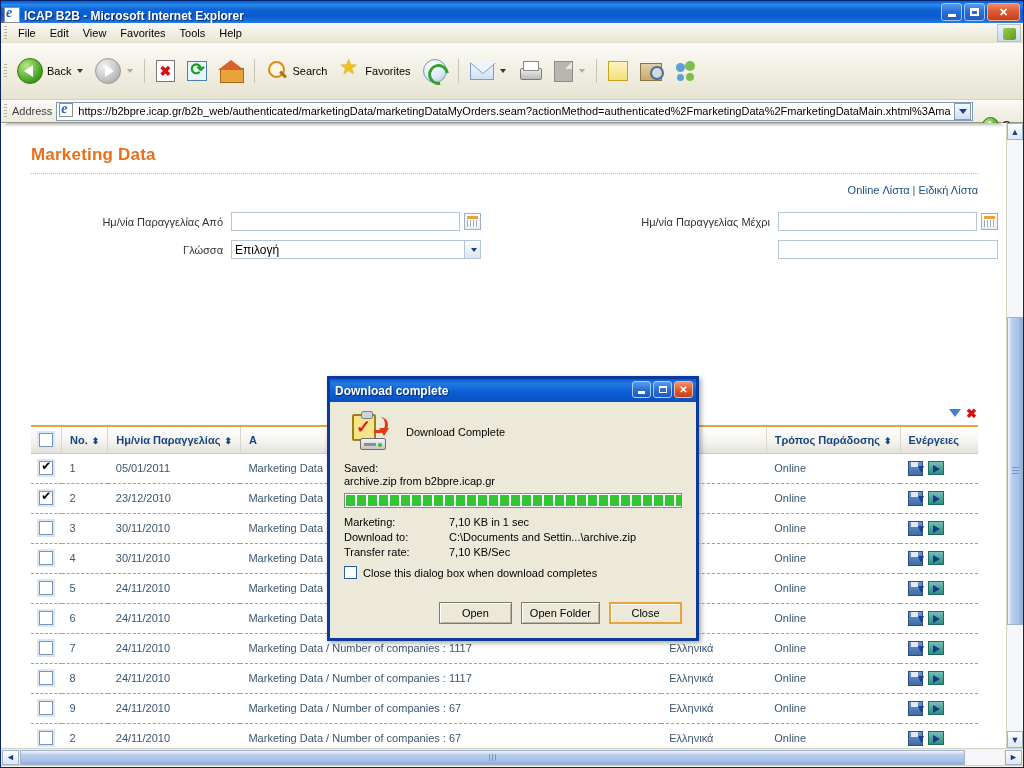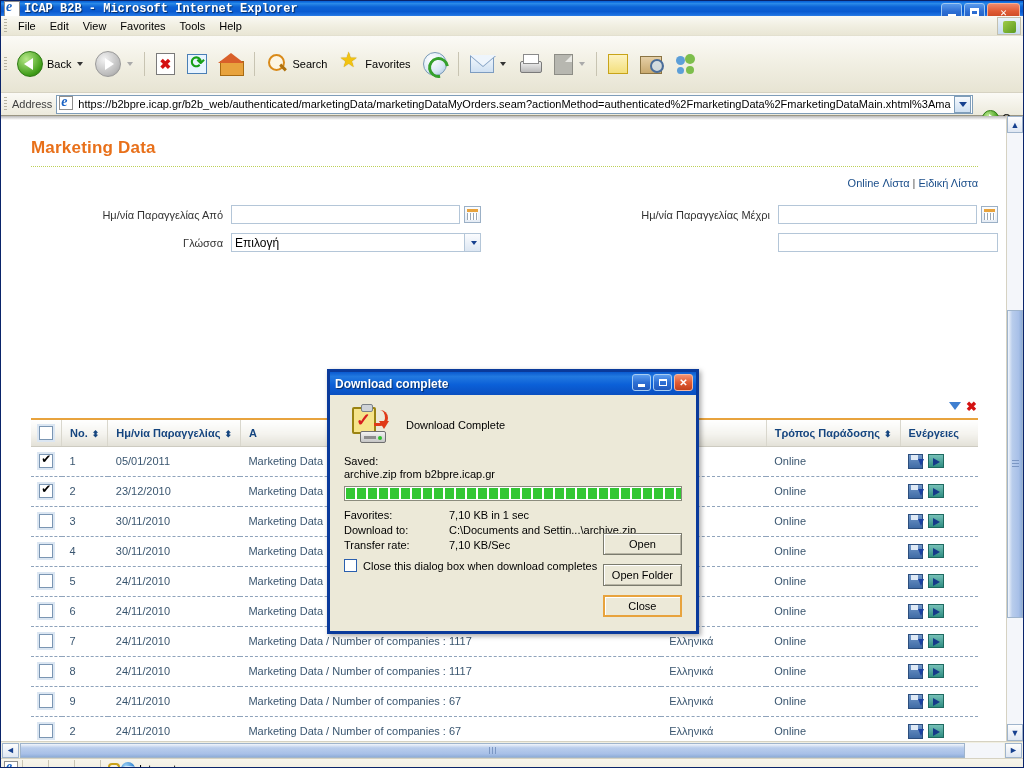--- a/index.html
+++ b/index.html
@@ -16,28 +16,27 @@
   #ie-window {
     position: relative;
     width: 1024px; height: 768px;
     background: #ece9d8;
     border: 1px solid #0a246a;
     overflow: hidden;
   }
 
   
   #titlebar {
-    height: 15px;
+    height: 22px;
     background: linear-gradient(to bottom,
       #0a60d4 0%, #0f6ee0 8%, #2b8ae8 16%, #0c63d6 40%,
       #0a5ad0 70%, #1b6fe0 92%, #2e7de4 100%);
-    display: flex; align-items: center;
+    display: flex; align-items: flex-end;
     padding: 0 2px 0 3px;
     position: relative;
-    font-family: Liberation Mono, monospace;
   }
   #titlebar .tb-icon {
     width: 16px; height: 16px; margin-right: 4px;
     position: relative; flex: none;
   }
   .ie-e-glyph {
     width: 16px; height: 16px;
     background: #fff;
     border: 1px solid #8f8f8f;
     position: relative;
@@ -231,20 +230,21 @@
     position: relative;
     height: 625px;
     background: #fff;
     display: flex;
   }
   #page {
     flex: 1;
     position: relative;
     background: #fff;
     overflow: hidden;
+    border-radius: 8px;
   }
   
   #page::before{
     content:"";position:absolute;left:0;top:0;right:0;height:4px;
     background:linear-gradient(to bottom,#b9b9b9,#ffffff);
   }
 
   
   #vscroll {
     width: 17px; background:#f1efe2;
@@ -454,21 +454,21 @@
     padding:1px; display:flex; gap:2px; overflow:hidden; margin-bottom:8px;
   }
   .progress .seg{ width:9px; background:#32c732; flex:none; }
   .kv { display:flex; margin-bottom:3px; }
   .kv .k { width:105px; flex:none; }
   .kv .v { }
   .cb-row{ display:flex;align-items:center; gap:6px; margin-top:8px; }
   .cb-box{ width:13px;height:13px;background:#fff;border:1px solid #2a5fae;flex:none;}
   .dlg-btns{
     position:absolute; right:14px; bottom:14px;
-    display:flex; gap:9px;flex-direction:column;
+    display:flex; gap:9px;
   }
   .gbtn{
     min-width:73px; height:22px; padding:0 8px;
     background:#ece9d8; border:1px solid #7b7b6e;
     display:flex;align-items:center;justify-content:center;
     font-size:11px; color:#000; cursor:default;
     box-shadow: inset 1px 1px 0 #fff, inset -1px -1px 0 #b8b5a5;
   }
   .gbtn.focus{
     border:2px solid #e8a33d;
@@ -921,21 +921,21 @@
               <span class="seg"></span>
               <span class="seg"></span>
               <span class="seg"></span>
               <span class="seg"></span>
               <span class="seg"></span>
               <span class="seg"></span>
               <span class="seg"></span>
             </div>
 
           <div class="kv">
-            <span class="k">Favorites:</span>
+            <span class="k">Marketing:</span>
             <span class="v">7,10 KB in 1 sec</span>
           </div>
           <div class="kv">
             <span class="k">Download to:</span>
             <span class="v">C:\Documents and Settin...\archive.zip</span>
           </div>
           <div class="kv">
             <span class="k">Transfer rate:</span>
             <span class="v">7,10 KB/Sec</span>
           </div>

